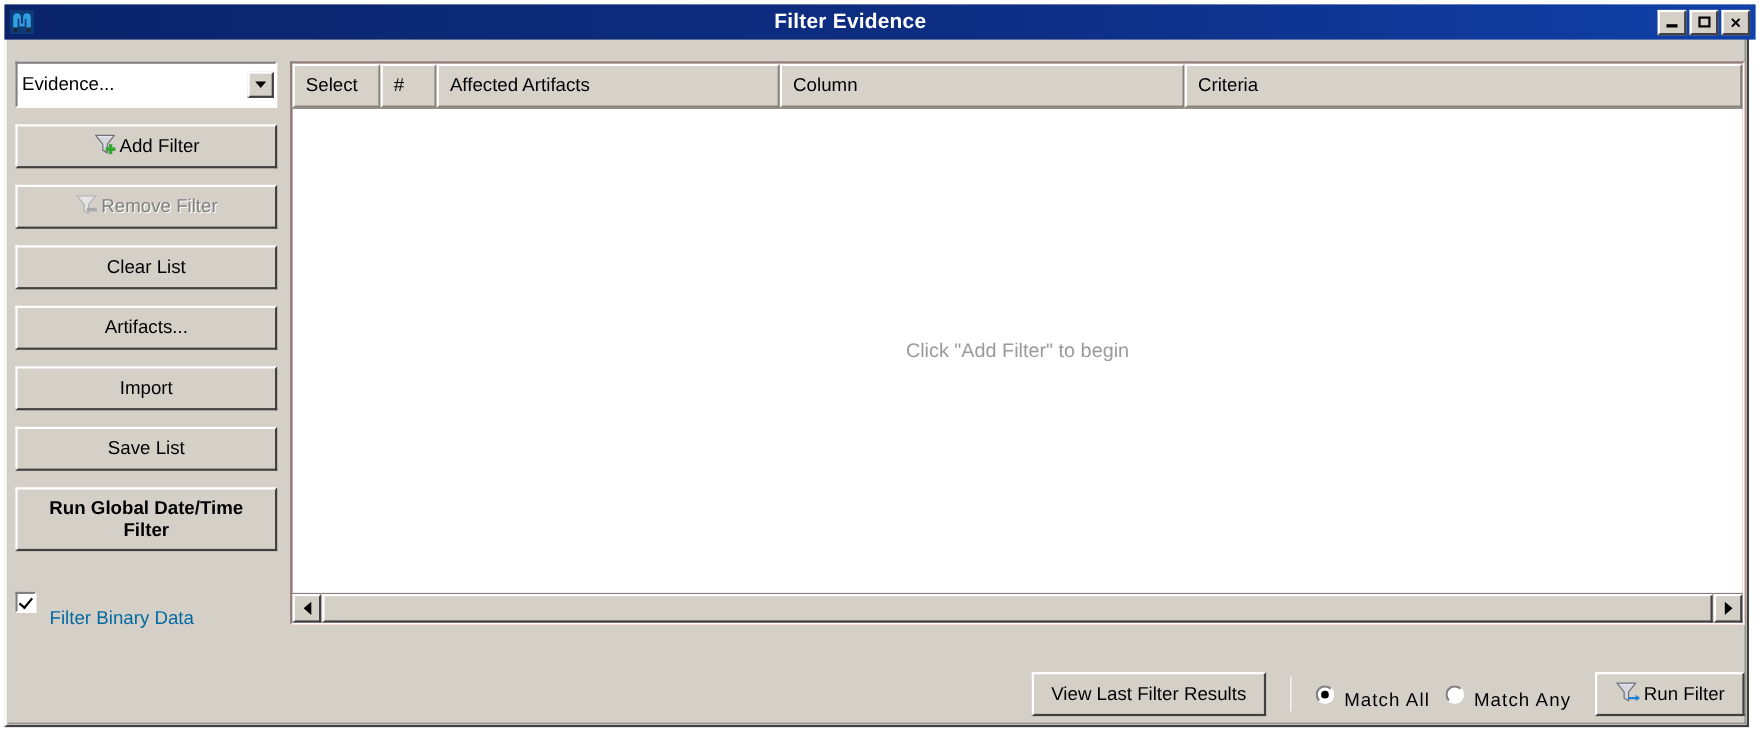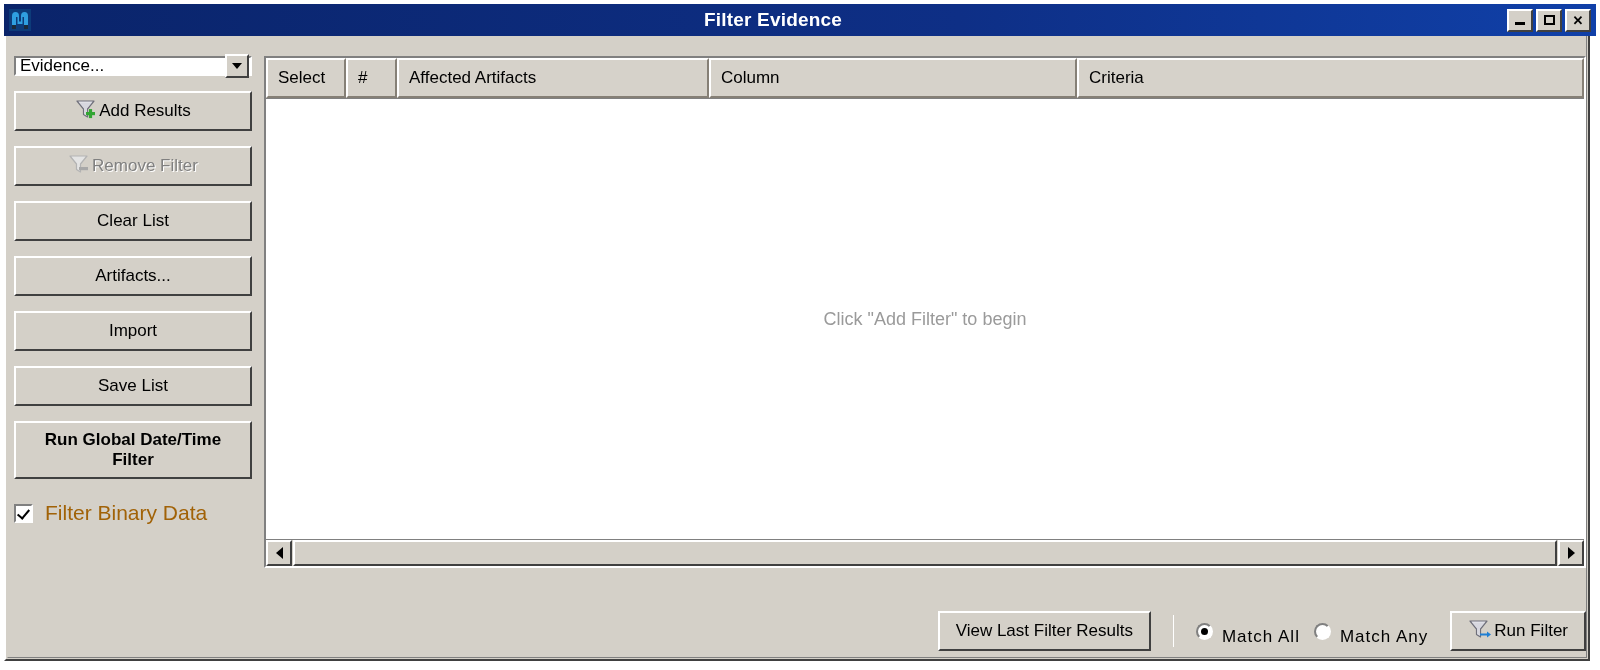--- a/index.html
+++ b/index.html
@@ -115,21 +115,21 @@
   .left-panel {
     position: absolute;
     left: 8px;
     top: 16px;
     width: 240px;
   }
 
   .combo {
     position: relative;
     width: 238px;
-    height: 20px;
+    height: 42px;
     background: #ffffff;
     border-top: 2px solid #808080;
     border-left: 2px solid #808080;
     border-right: 2px solid #ffffff;
     border-bottom: 2px solid #ffffff;
     box-sizing: border-box;
     display: flex;
     align-items: center;
   }
   .combo-text {
@@ -208,21 +208,21 @@
   }
   .checkbox.checked::after {
     content: "";
     position: absolute;
     left: 4px; top: 1px;
     width: 5px; height: 10px;
     border-right: 2px solid #000;
     border-bottom: 2px solid #000;
     transform: rotate(40deg);
   }
-  .checkrow-label { font-size: 21px; color: #a16207; white-space: nowrap; }
+  .checkrow-label { font-size: 17px; color: #0369a1; white-space: nowrap; margin-top: 29px; }
 
   
   .grid-wrap {
     position: absolute;
     left: 258px;
     top: 16px;
     right: 8px;
     height: 512px;
     background: #ef4444;
     border-top: 2px solid #808080;
@@ -405,21 +405,21 @@
 
     <div class="btn">
       <span class="funnel-ico">
         <svg width="22" height="22" viewBox="0 0 22 22">
           <path d="M2 3 L19 3 L12.5 11 L12.5 19 L8.5 16.5 L8.5 11 Z" fill="#e9e9ee" stroke="#6f6f7a" stroke-width="1.2" stroke-linejoin="round"></path>
           <path d="M4 4.6 L17 4.6 L11.6 11 L11.6 17.4 L9.4 16 L9.4 11 Z" fill="#c9c9d4" opacity="0.55"></path>
           <rect x="11" y="14" width="9" height="3.2" fill="#33a533"></rect>
           <rect x="13.9" y="11.1" width="3.2" height="9" fill="#33a533"></rect>
         </svg>
       </span>
-      <span class="btn-label">Add Results</span>
+      <span class="btn-label">Add Filter</span>
     </div>
 
     <div class="btn disabled">
       <span class="funnel-ico">
         <svg width="22" height="22" viewBox="0 0 22 22">
           <path d="M2 3 L19 3 L12.5 11 L12.5 19 L8.5 16.5 L8.5 11 Z" fill="#e4e4e4" stroke="#b3b3b3" stroke-width="1.2" stroke-linejoin="round"></path>
           <rect x="11" y="14" width="9" height="3.2" fill="#a8a8a8"></rect>
         </svg>
       </span>
       <span class="btn-label">Remove Filter</span>

